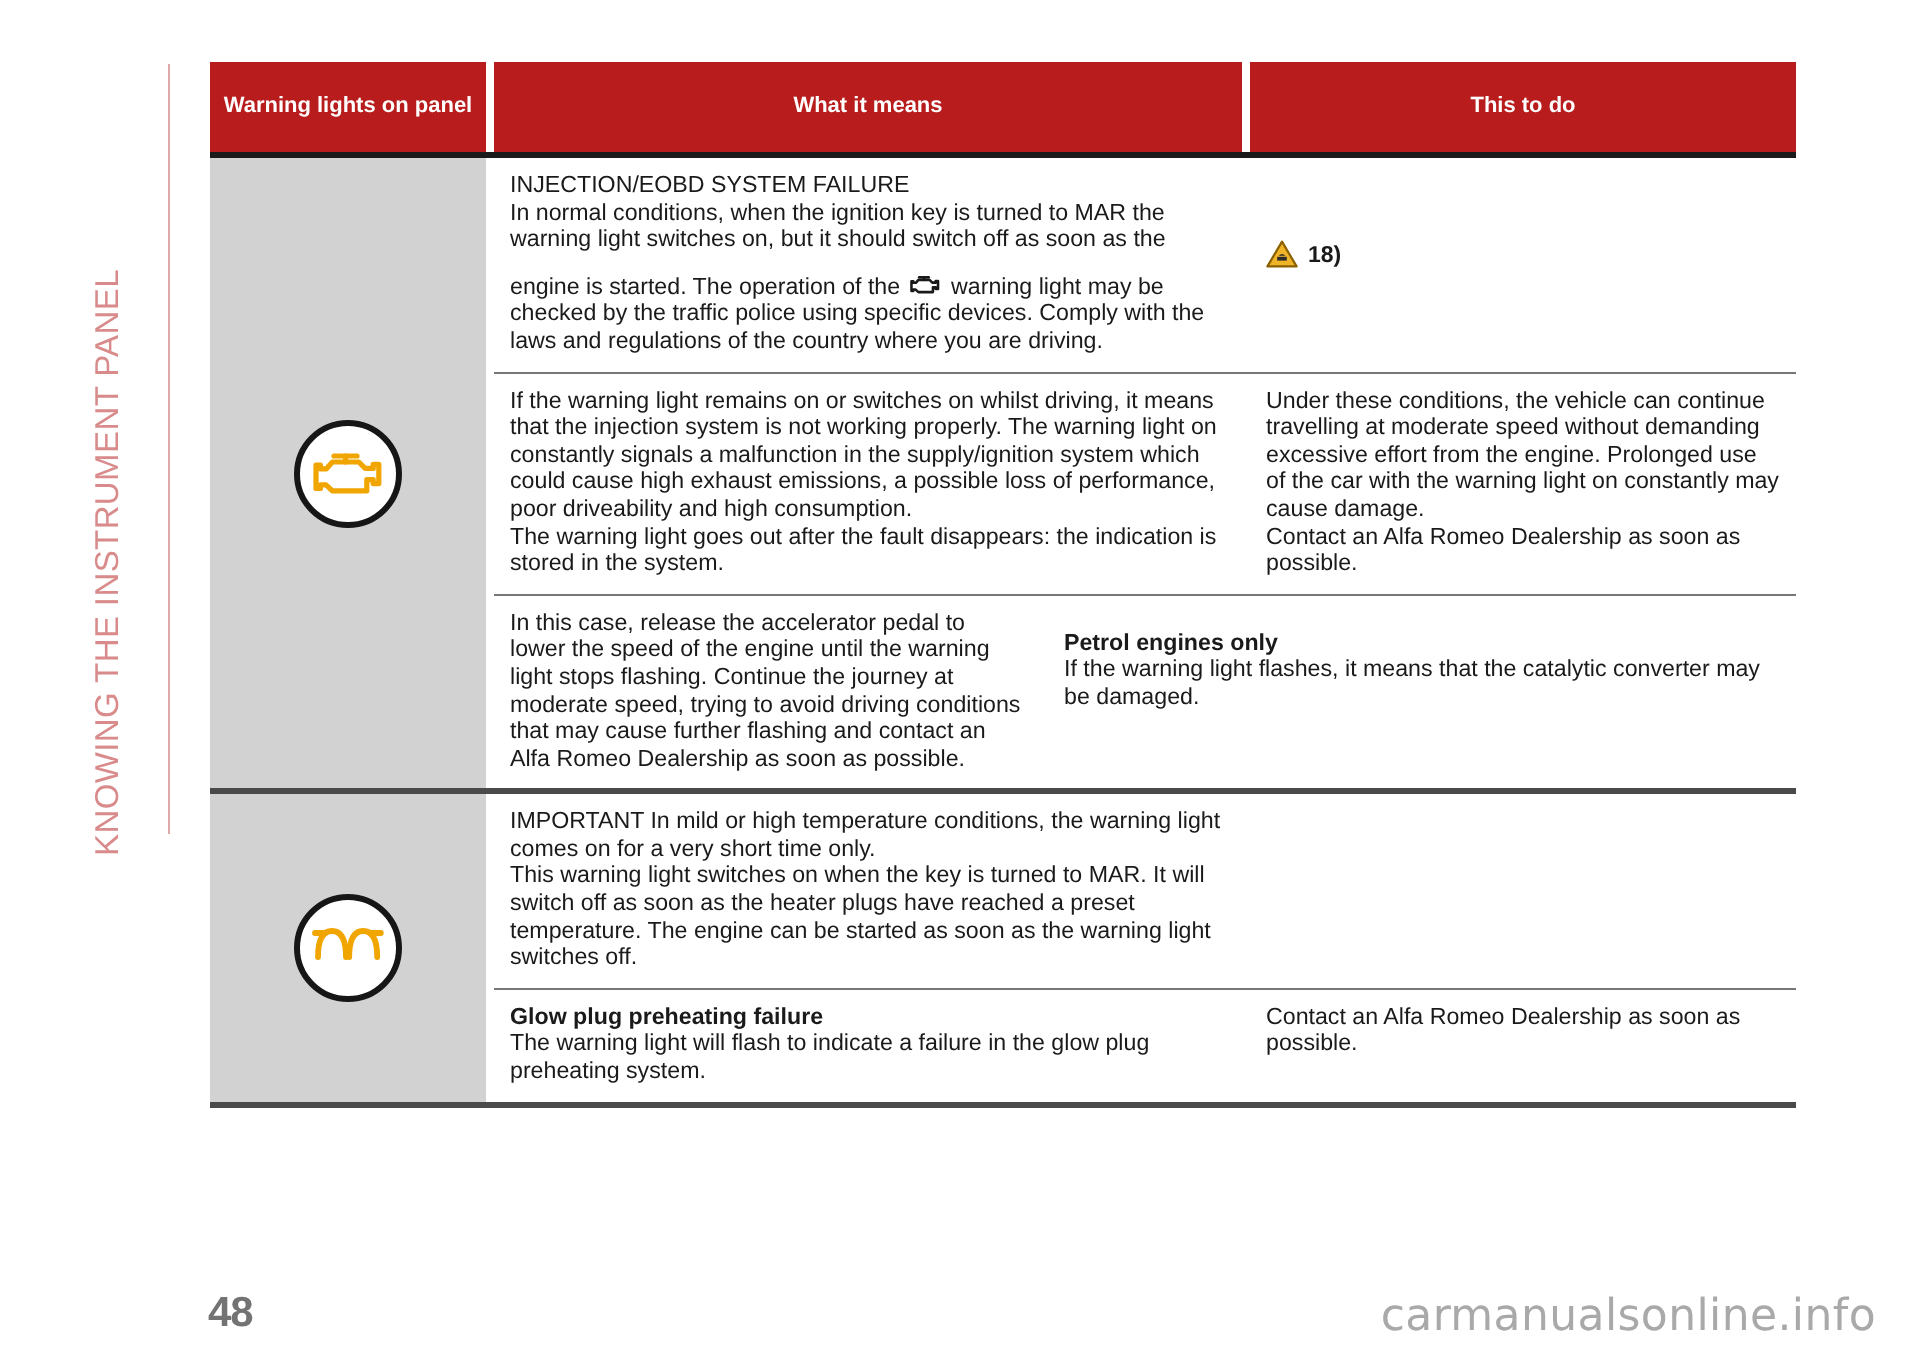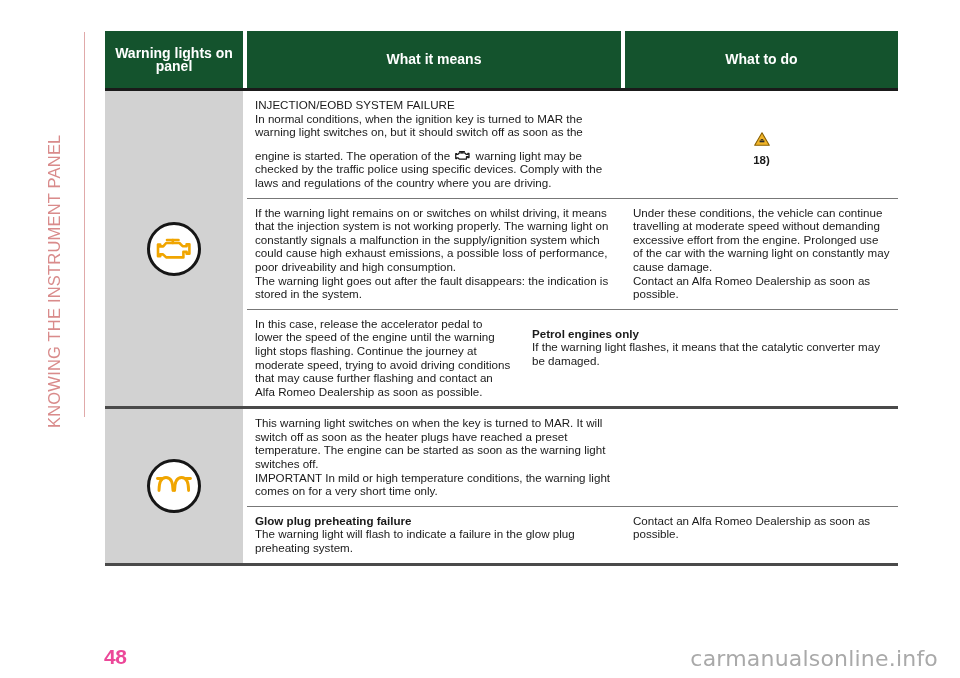--- a/index.html
+++ b/index.html
@@ -57,29 +57,29 @@
     top: 31px;
     width: 793px;
   }
   .thead {
     display: flex;
     gap: 4px;
     border-bottom: 3px solid #1a1a1a;
     padding-bottom: 0;
   }
   .th {
-    background: #14532d;
+    background: #b91c1c;
     color: #ffffff;
     font-weight: bold;
-    font-size: 14px;
+    font-size: 11px;
     text-align: center;
     display: flex;
     align-items: center;
     justify-content: center;
-    height: 57px;
+    height: 45px;
     line-height: 13px;
     box-sizing: border-box;
     padding: 0 6px;
   }
   .th.col-icon  { width: 138px; }
   .th.col-means { width: 374px; }
   .th.col-todo  { width: 273px; }
 
   .tbody { }
   .group {
@@ -148,35 +148,34 @@
     justify-content: center;
     box-sizing: border-box;
   }
 
   
   .footnote {
     display: flex;
     align-items: center;
     gap: 5px;
     margin-top: 34px;
-    flex-direction: column;
   }
   .footnote .fn-label {
     font-size: 11.5px;
     font-weight: bold;
   }
 
   
   #page-number {
     position: absolute;
     left: 104px;
     top: 645px;
     font-size: 21px;
     font-weight: bold;
-    color: #ec4899;
+    color: #737373;
     letter-spacing: -0.5px;
   }
   #watermark {
     position: absolute;
     right: 22px;
     top: 646px;
     font-size: 22px;
     color: #a9a9a9;
     font-family: "DejaVu Sans", sans-serif;
     letter-spacing: 0.2px;
@@ -189,21 +188,21 @@
 <div id="side-title">
   <div class="vtext">KNOWING THE INSTRUMENT PANEL</div>
   <div class="vrule"></div>
 </div>
 
 <div id="manual-table">
 
   <div class="thead">
     <div class="th col-icon">Warning lights on panel</div>
     <div class="th col-means">What it means</div>
-    <div class="th col-todo">What to do</div>
+    <div class="th col-todo">This to do</div>
   </div>
 
   <div class="tbody">
 
     <div class="group">
       <div class="icon-cell">
         <div class="warn-icon">
           <svg width="36" height="26" viewBox="0 0 36 26" aria-hidden="true">
             <g fill="none" stroke="#F0A500" stroke-width="2.6" stroke-linejoin="round" stroke-linecap="round">
               <path d="M11 4 L22.5 4"></path>
@@ -277,22 +276,22 @@
               <path d="M30.2 4.5 L34.4 4.5"></path>
             </g>
           </svg>
         </div>
       </div>
 
       <div class="rows-wrap">
 
         <div class="row">
           <div class="cell col-means">
+            <p>IMPORTANT In mild or high temperature conditions, the warning light comes on for a very short time only.</p>
             <p>This warning light switches on when the key is turned to MAR. It will switch off as soon as the heater plugs have reached a preset temperature. The engine can be started as soon as the warning light switches off.</p>
-            <p>IMPORTANT In mild or high temperature conditions, the warning light comes on for a very short time only.</p>
           </div>
           <div class="cell col-todo"></div>
         </div>
 
         <div class="row">
           <div class="cell col-means">
             <p class="bold">Glow plug preheating failure</p>
             <p>The warning light will flash to indicate a failure in the glow plug preheating system.</p>
           </div>
           <div class="cell col-todo">

